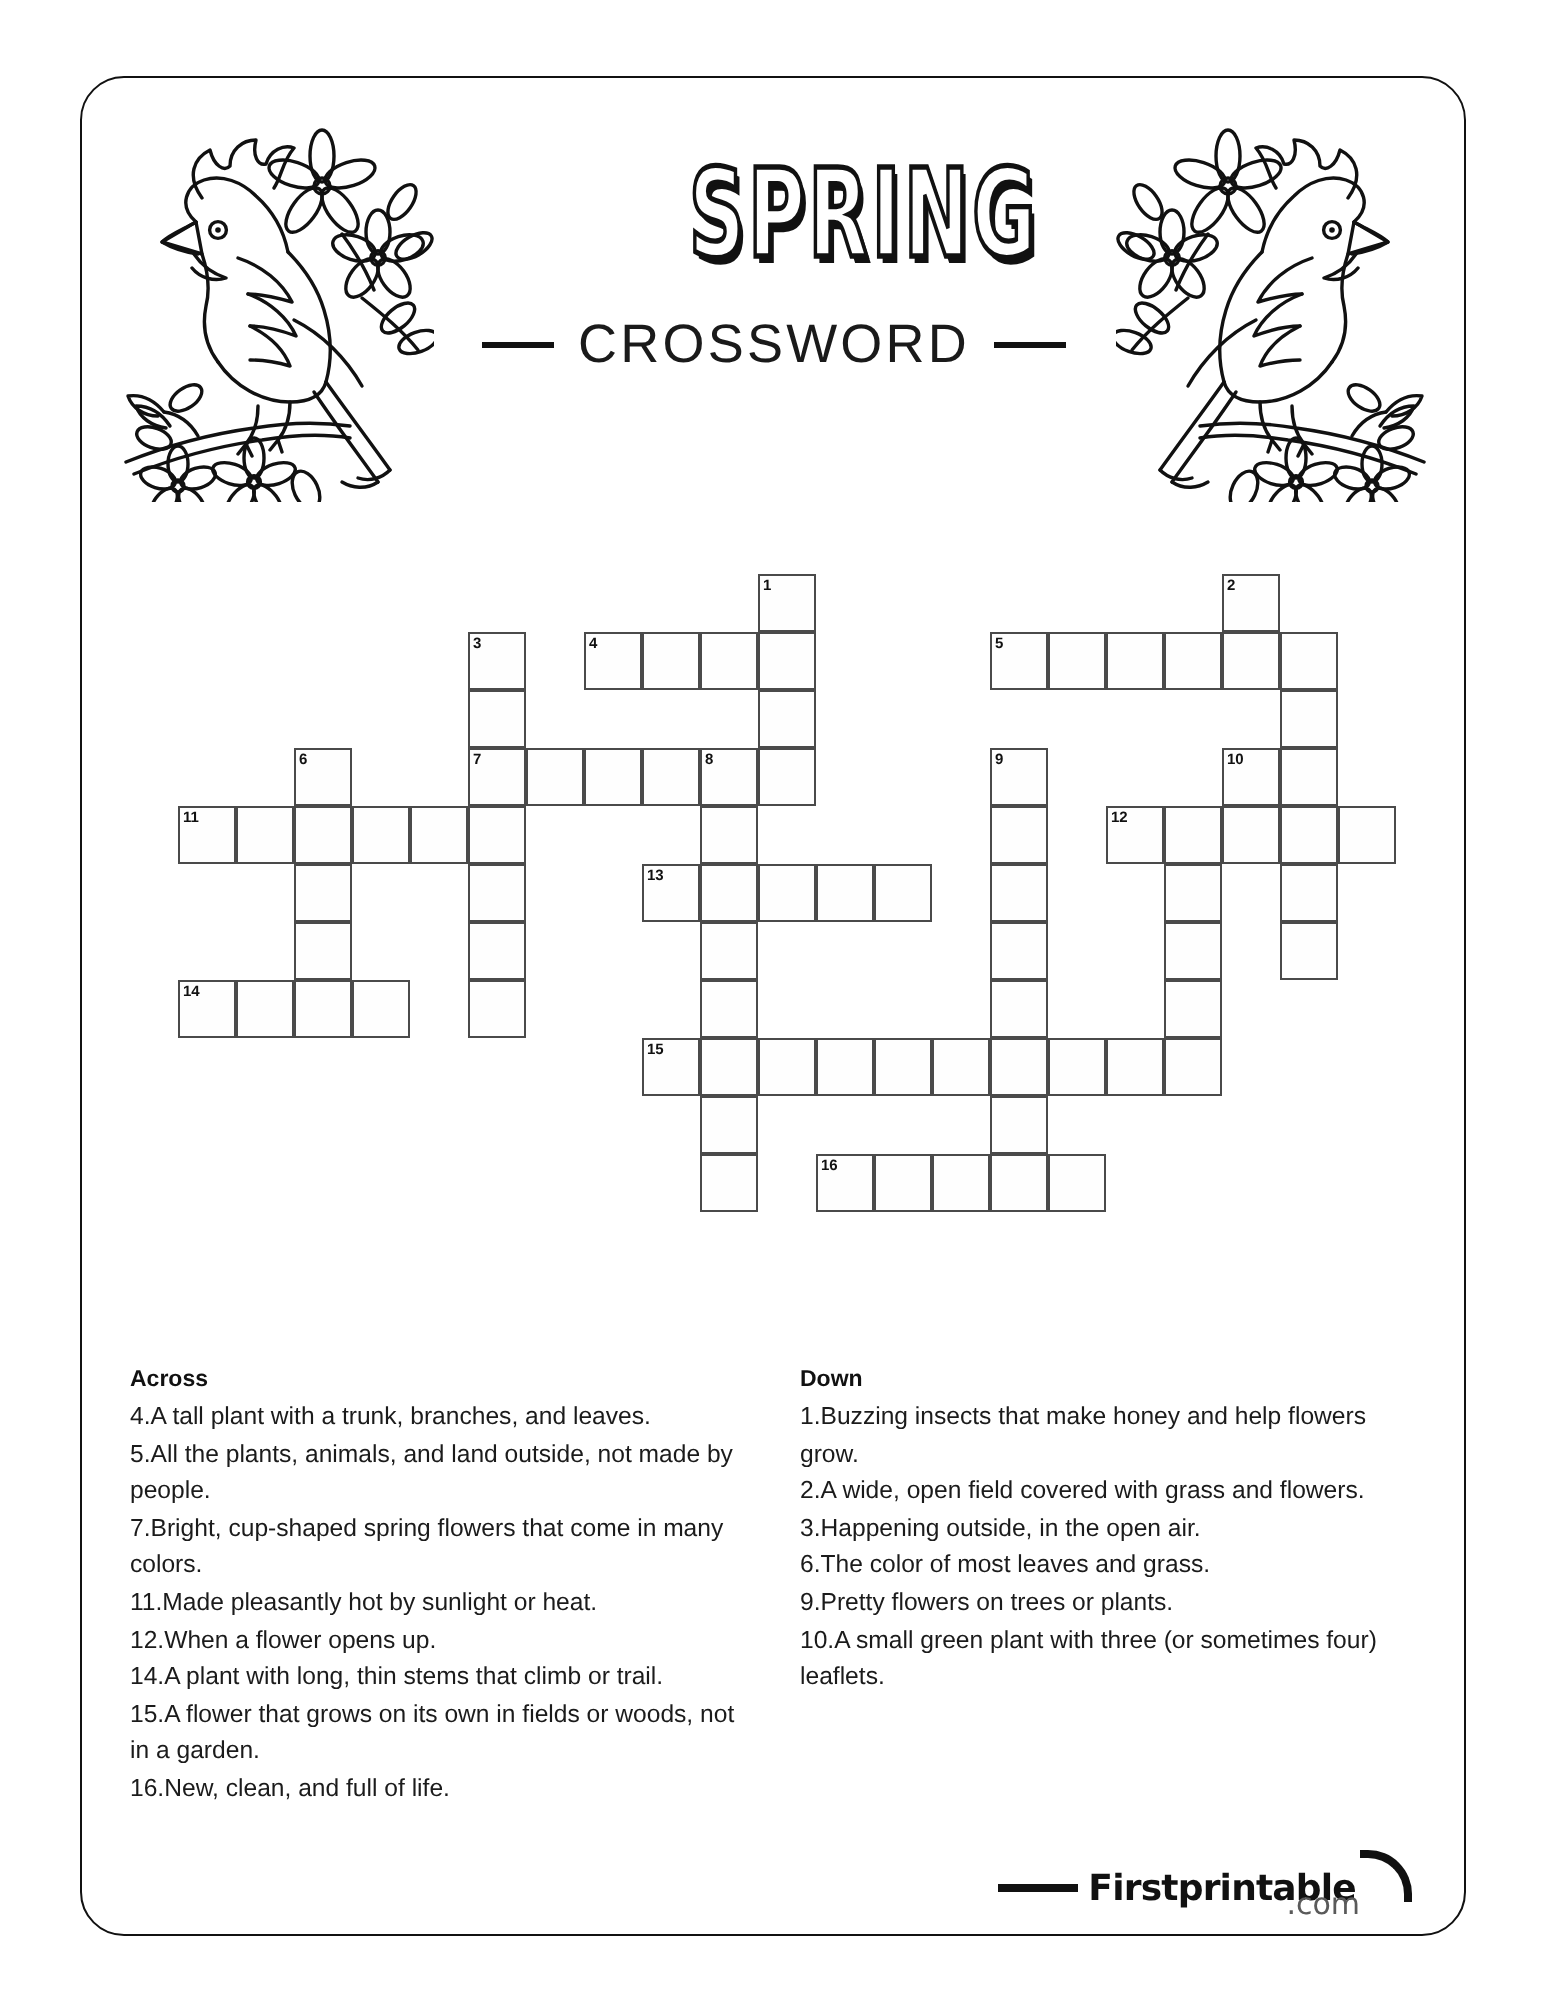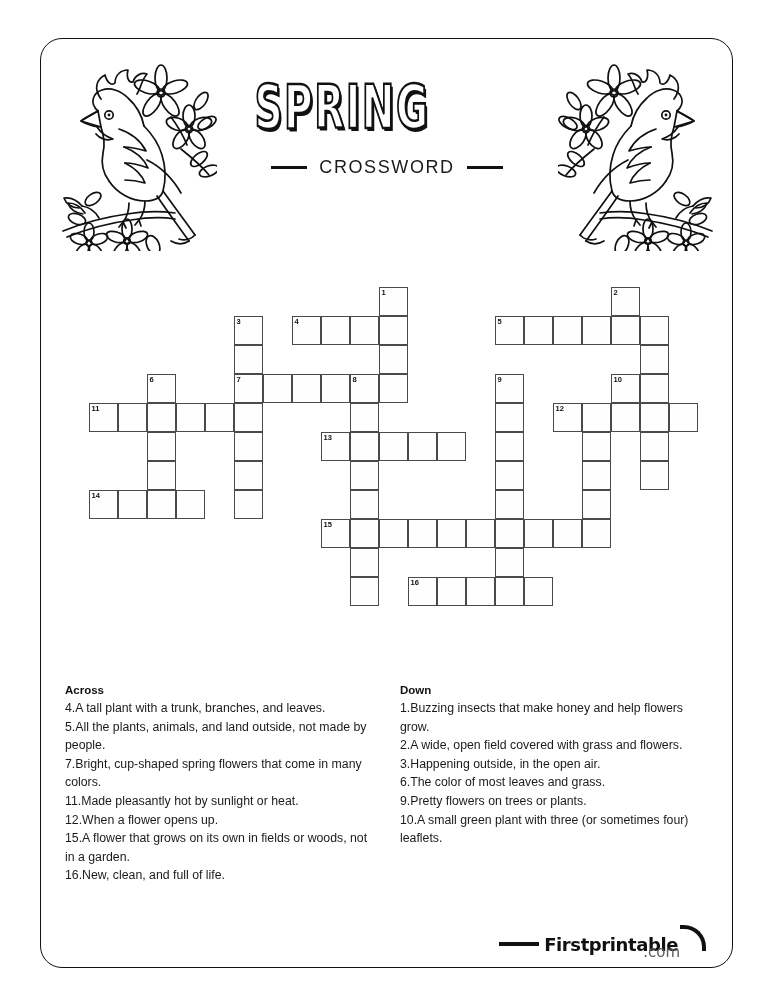--- a/index.html
+++ b/index.html
@@ -28,42 +28,42 @@
   
   .header {
     position: absolute; left: 0; top: 0; width: 693px; height: 215px;
   }
   .art { position: absolute; top: 14px; width: 168px; height: 198px; }
   .art.left  { left: 8px; }
   .art.right { right: 8px; }
   .art svg { width: 100%; height: 100%; display: block; }
 
   .titlewrap {
-    position: absolute; left: 176px; top: 20px; width: 340px; text-align: left;
+    position: absolute; left: 176px; top: 20px; width: 340px; text-align: right;
   }
   .title-main {
     font-family: "DejaVu Sans", sans-serif;
     font-size: 50px;
     font-weight: 700;
     letter-spacing: 2px;
     line-height: 1;
     color: #ffffff;
     -webkit-text-stroke: 2.2px #111;
     text-shadow: 2.5px 2.5px 0 #111;
     transform: scaleX(0.78) scaleY(1.22);
     transform-origin: center top;
     margin-top: 18px;
   }
   .sub-row {
     display: flex; align-items: center; justify-content: center;
     gap: 12px; margin-top: 30px;
   }
   .sub-rule { width: 36px; height: 3px; background: #111; }
   .title-sub {
-    font-size: 18px; letter-spacing: 1.6px; color: #1a1a1a; font-weight: 400;
+    font-size: 27px; letter-spacing: 1.6px; color: #1a1a1a; font-weight: 400;
   }
 
   
   #grid {
     position: absolute;
     left: 48px; top: 248px;
     width: 600px; height: 340px;
   }
   .cell {
     position: absolute;
@@ -408,20 +408,21 @@
 
     <div class="clues">
       <div class="col">
         <div class="col-head">Across</div>
         <div id="across-list">
             <div class="clue">4.A tall plant with a trunk, branches, and leaves.</div>
             <div class="clue">5.All the plants, animals, and land outside, not made by people.</div>
             <div class="clue">7.Bright, cup-shaped spring flowers that come in many colors.</div>
             <div class="clue">11.Made pleasantly hot by sunlight or heat.</div>
             <div class="clue">12.When a flower opens up.</div>
+            <div class="clue">14.A plant with long, thin stems that climb or trail.</div>
             <div class="clue">15.A flower that grows on its own in fields or woods, not in a garden.</div>
             <div class="clue">16.New, clean, and full of life.</div>
           </div>
       </div>
       <div class="col">
         <div class="col-head">Down</div>
         <div id="down-list">
             <div class="clue">1.Buzzing insects that make honey and help flowers grow.</div>
             <div class="clue">2.A wide, open field covered with grass and flowers.</div>
             <div class="clue">3.Happening outside, in the open air.</div>

